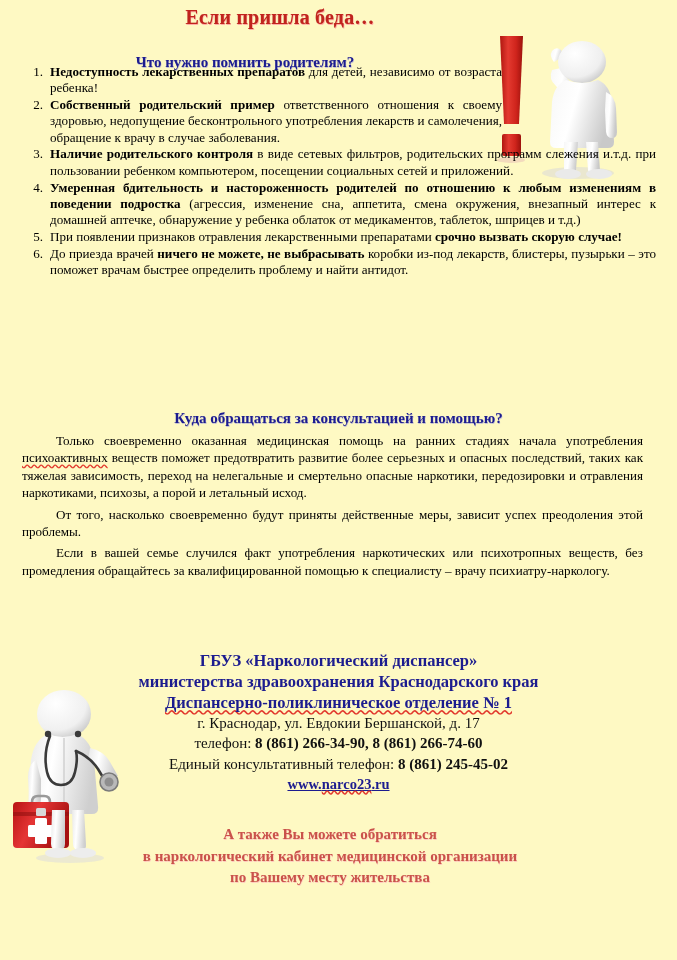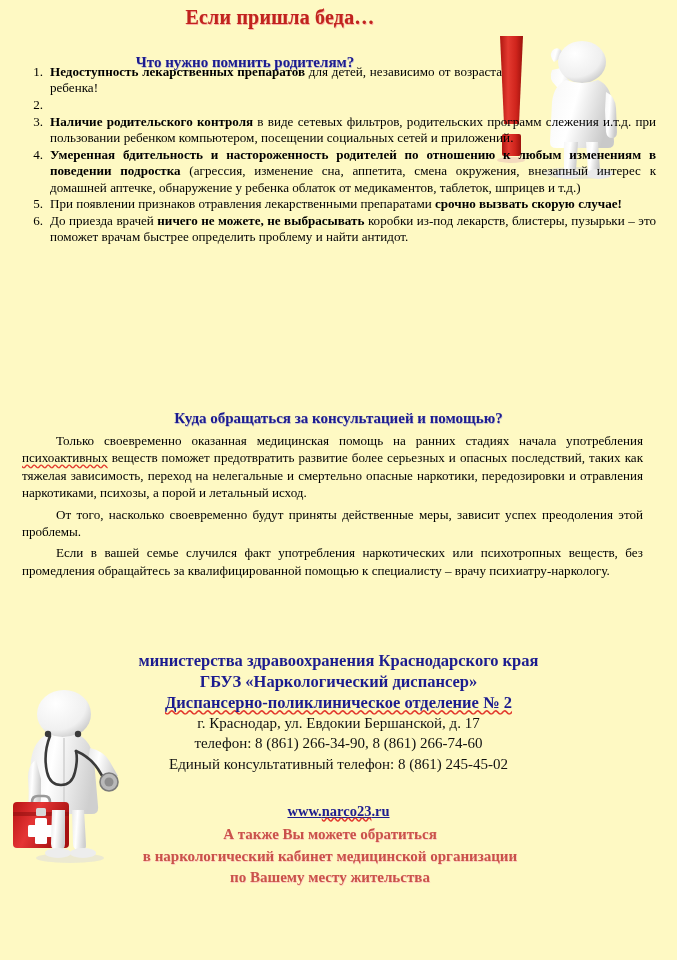--- a/index.html
+++ b/index.html
@@ -125,28 +125,27 @@
   .addr-line {
     font-size: 15px;
     line-height: 20px;
     color: #111111;
   }
   .phone-line {
     font-size: 15px;
     line-height: 20.5px;
     color: #111111;
   }
-  .phone-line b { font-weight: normal; margin-top: 8px; }
+  .phone-line b { font-weight: bold; margin-top: 8px; }
   .site-line {
     font-size: 14.5px;
     line-height: 21px;
     color: #1c1c8f;
     font-weight: bold;
     text-decoration: underline;
-    margin-top: 27px;
   }
   .site-line .sq {
     text-decoration: underline wavy #e23a2e;
     text-decoration-skip-ink: none;
   }
 
   
   .closing-block {
     position: absolute;
     top: 824px;
@@ -238,20 +237,21 @@
 
   <div class="list-block">
 
     <div class="li">
       <span class="li-num">1.</span>
       <span class="li-text narrow"><b>Недоступность лекарственных препаратов</b><span> для детей, независимо от возраста ребенка!</span></span>
     </div>
 
     <div class="li">
       <span class="li-num">2.</span>
+      <span class="li-text narrow"><b>Собственный родительский пример</b><span> ответственного отношения к своему здоровью, недопущение бесконтрольного употребления лекарств и самолечения, обращение к врачу в случае заболевания.</span></span>
     </div>
 
     <div class="li">
       <span class="li-num">3.</span>
       <span class="li-text"><b>Наличие родительского контроля</b><span> в виде сетевых фильтров, родительских программ слежения и.т.д. при пользовании ребенком компьютером, посещении социальных сетей и приложений.</span></span>
     </div>
 
     <div class="li">
       <span class="li-num">4.</span>
       <span class="li-text"><b>Умеренная бдительность и настороженность родителей по отношению к любым изменениям в поведении подростка</b><span> (агрессия, изменение сна, аппетита, смена окружения, внезапный интерес к домашней аптечке, обнаружение у ребенка облаток от медикаментов, таблеток, шприцев и т.д.)</span></span>
@@ -330,23 +330,23 @@
       </g>
 
       <path d="M44 124 l-1 34 q0 6 7 6 q7 0 7 -6 l0 -34 z" fill="url(#coatG)"></path>
       <path d="M64 124 l1 34 q0 6 7 6 q7 0 6 -6 l-2 -34 z" fill="url(#coatG)"></path>
       <ellipse cx="50" cy="167" rx="13" ry="5" fill="#ededed"></ellipse>
       <ellipse cx="75" cy="167" rx="13" ry="5" fill="#ededed"></ellipse>
     </svg>
   </div>
 
   <div class="contact-block">
+    <div class="org-line">ГБУЗ «Наркологический диспансер»</div>
     <div class="org-line">министерства здравоохранения Краснодарского края</div>
-    <div class="org-line">ГБУЗ «Наркологический диспансер»</div>
-    <div class="org-line underlined">Диспансерно-поликлиническое отделение № 2</div>
+    <div class="org-line underlined">Диспансерно-поликлиническое отделение № 1</div>
     <div class="addr-line">г. Краснодар, ул. Евдокии Бершанской, д. 17</div>
     <div class="phone-line"><span>телефон: </span><b>8 (861) 266-34-90, 8 (861) 266-74-60</b></div>
     <div class="phone-line"><span>Единый консультативный телефон: </span><b>8 (861) 245-45-02</b></div>
     <div class="site-line"><span>www.</span><span class="sq">narco23</span><span>.ru</span></div>
   </div>
 
   <div class="closing-block">
     <div class="closing-line">А также Вы можете обратиться</div>
     <div class="closing-line">в наркологический кабинет медицинской организации</div>
     <div class="closing-line">по Вашему месту жительства</div>

